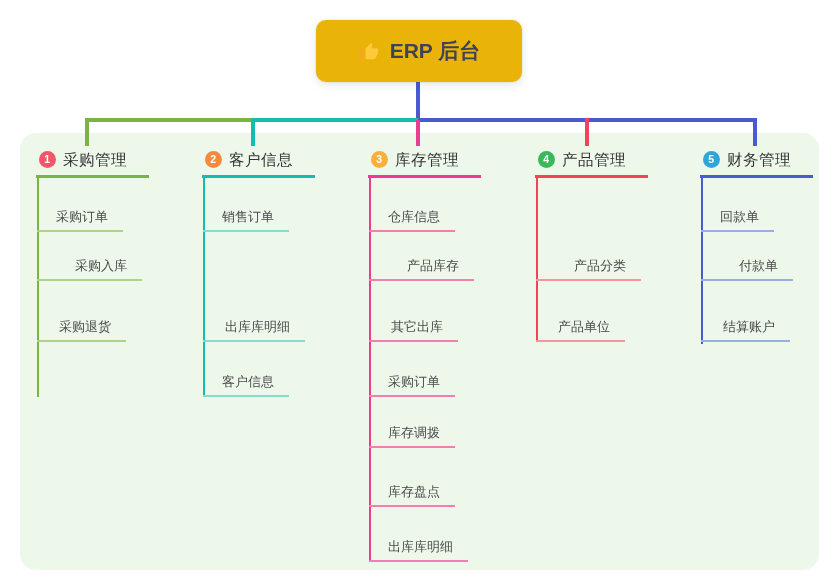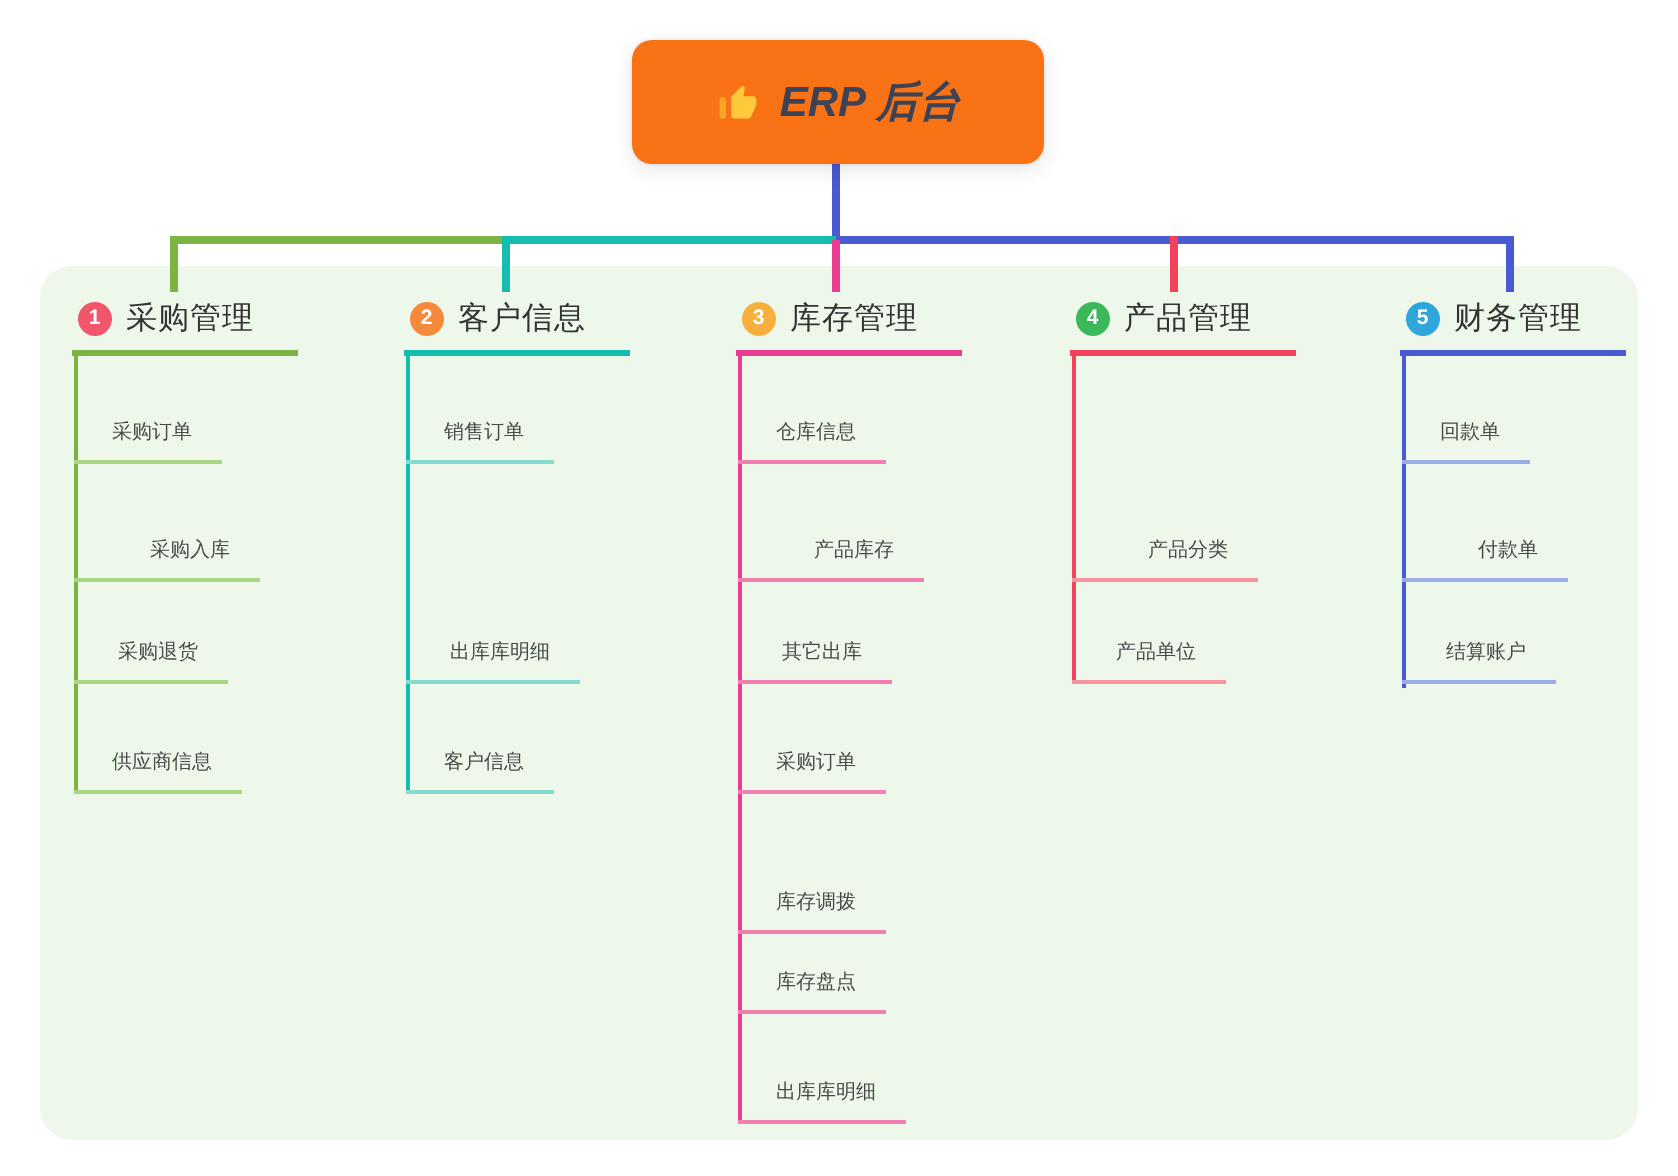--- a/index.html
+++ b/index.html
@@ -5,24 +5,24 @@
   html,body{margin:0;padding:0;background:#ffffff;}
   body{font-family:"Liberation Sans","DejaVu Sans",sans-serif;}
   #canvas{position:relative;width:839px;height:588px;background:#ffffff;overflow:hidden;}
 
   
   .panel{position:absolute;left:20px;top:133px;width:799px;height:437px;
          background:#EDF8EB;border-radius:16px;}
 
   
   .root{position:absolute;left:316px;top:20px;width:206px;height:62px;
-        background:#f97316;border-radius:10px;
+        background:#eab308;border-radius:10px;
         box-shadow:0 3px 10px rgba(0,0,0,0.10),0 0 0 1px rgba(0,0,0,0.03);
         display:flex;align-items:center;justify-content:center;gap:10px;
-        font-size:21px;font-weight:600;color:#3C4357;font-style:italic;}
+        font-size:21px;font-weight:600;color:#3C4357;}
 
   
   .line{position:absolute;}
   .trunk{left:416px;top:82px;width:4px;height:38px;}
   .bus{top:118px;height:4px;}
   .bus-green{left:85px;width:168px;}
   .bus-teal{left:253px;width:165px;}
   .bus-blue{left:418px;width:339px;}
   .drop{top:118px;width:4px;height:28px;}
   .drop-1{left:85px;}
@@ -37,24 +37,24 @@
   .b-title{display:flex;align-items:center;gap:7px;min-width:110px;
            padding:0 0 5px 3px;border-bottom:3px solid var(--c);
            font-size:15.5px;color:#333333;letter-spacing:0.5px;line-height:21px;
            cursor:pointer;}
   .badge{width:17px;height:17px;border-radius:50%;background:var(--badge);
          color:#ffffff;font-size:10.5px;font-weight:700;line-height:17px;
          text-align:center;flex:0 0 17px;}
   .b-stem{position:absolute;left:1px;top:29px;width:2px;}
   .child{position:absolute;left:1px;padding:0 15px 5px 19px;
          border-bottom:2px solid var(--light);
-         font-size:10px;line-height:17px;color:#4a4a4a;white-space:nowrap;
+         font-size:13px;line-height:17px;color:#4a4a4a;white-space:nowrap;
          cursor:pointer;}
-  .c0{top:59px;}.c1{top:118px;padding-left:38px;}.c2{top:169px;padding-left:22px;}.c3{top:224px;}
-  .c4{top:294px;}.c5{top:334px;}.c6{top:389px;}
+  .c0{top:59px;}.c1{top:108px;padding-left:38px;}.c2{top:169px;padding-left:22px;}.c3{top:224px;}
+  .c4{top:275px;}.c5{top:334px;}.c6{top:389px;}
 
   .b1{left:36px;}  .b1 .b-stem{height:219px;}
   .b2{left:202px;} .b2 .b-stem{height:219px;}
   .b3{left:368px;} .b3 .b-stem{height:384px;}
   .b4{left:535px;} .b4 .b-stem{height:164px;}
   .b5{left:700px;} .b5 .b-stem{height:166px;}
 </style>
 </head>
 <body>
 
@@ -82,21 +82,20 @@
 
   <div class="branch b1" data-branch="0" style="--c: #7CB342; --light: #A9D684; --badge: #F2566B;">
     <div class="b-title">
       <span class="badge">1</span>
       <span>采购管理</span>
     </div>
     <div class="b-stem"></div>
     <div class="child c0">采购订单</div>
     <div class="child c1">采购入库</div>
     <div class="child c2">采购退货</div>
-    <div class="child c3">供应商信息</div>
   </div>
 
   <div class="branch b2" data-branch="1" style="--c: #14BDAD; --light: #86DBD1; --badge: #F68A3C;">
     <div class="b-title">
       <span class="badge">2</span>
       <span>客户信息</span>
     </div>
     <div class="b-stem"></div>
     <div class="child c0">销售订单</div>
     <div class="child c2">出库库明细</div>

